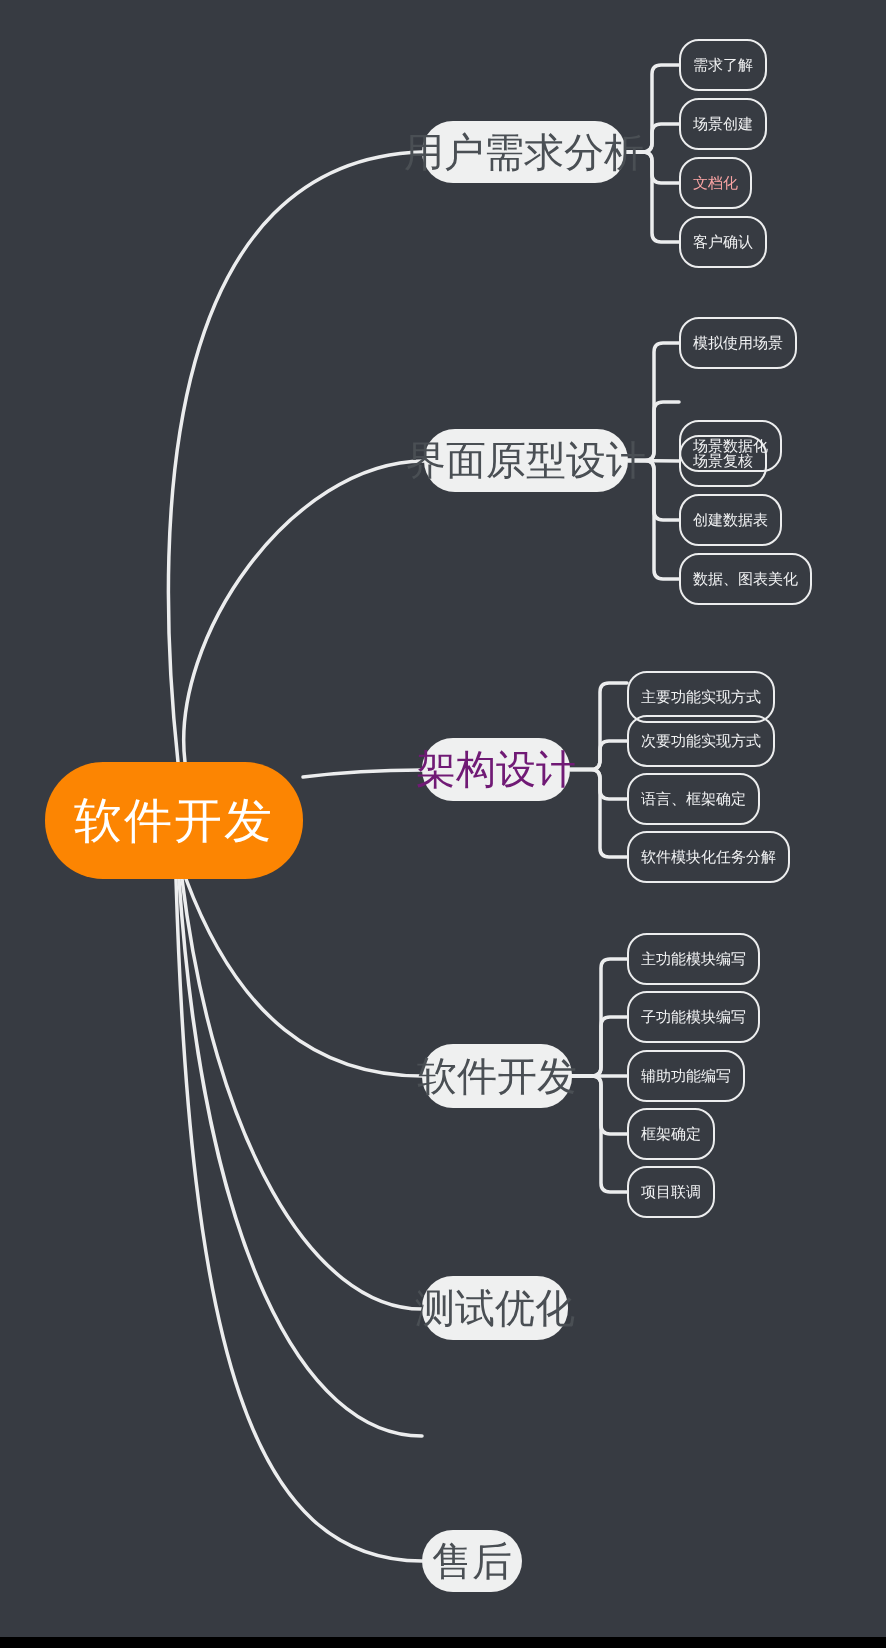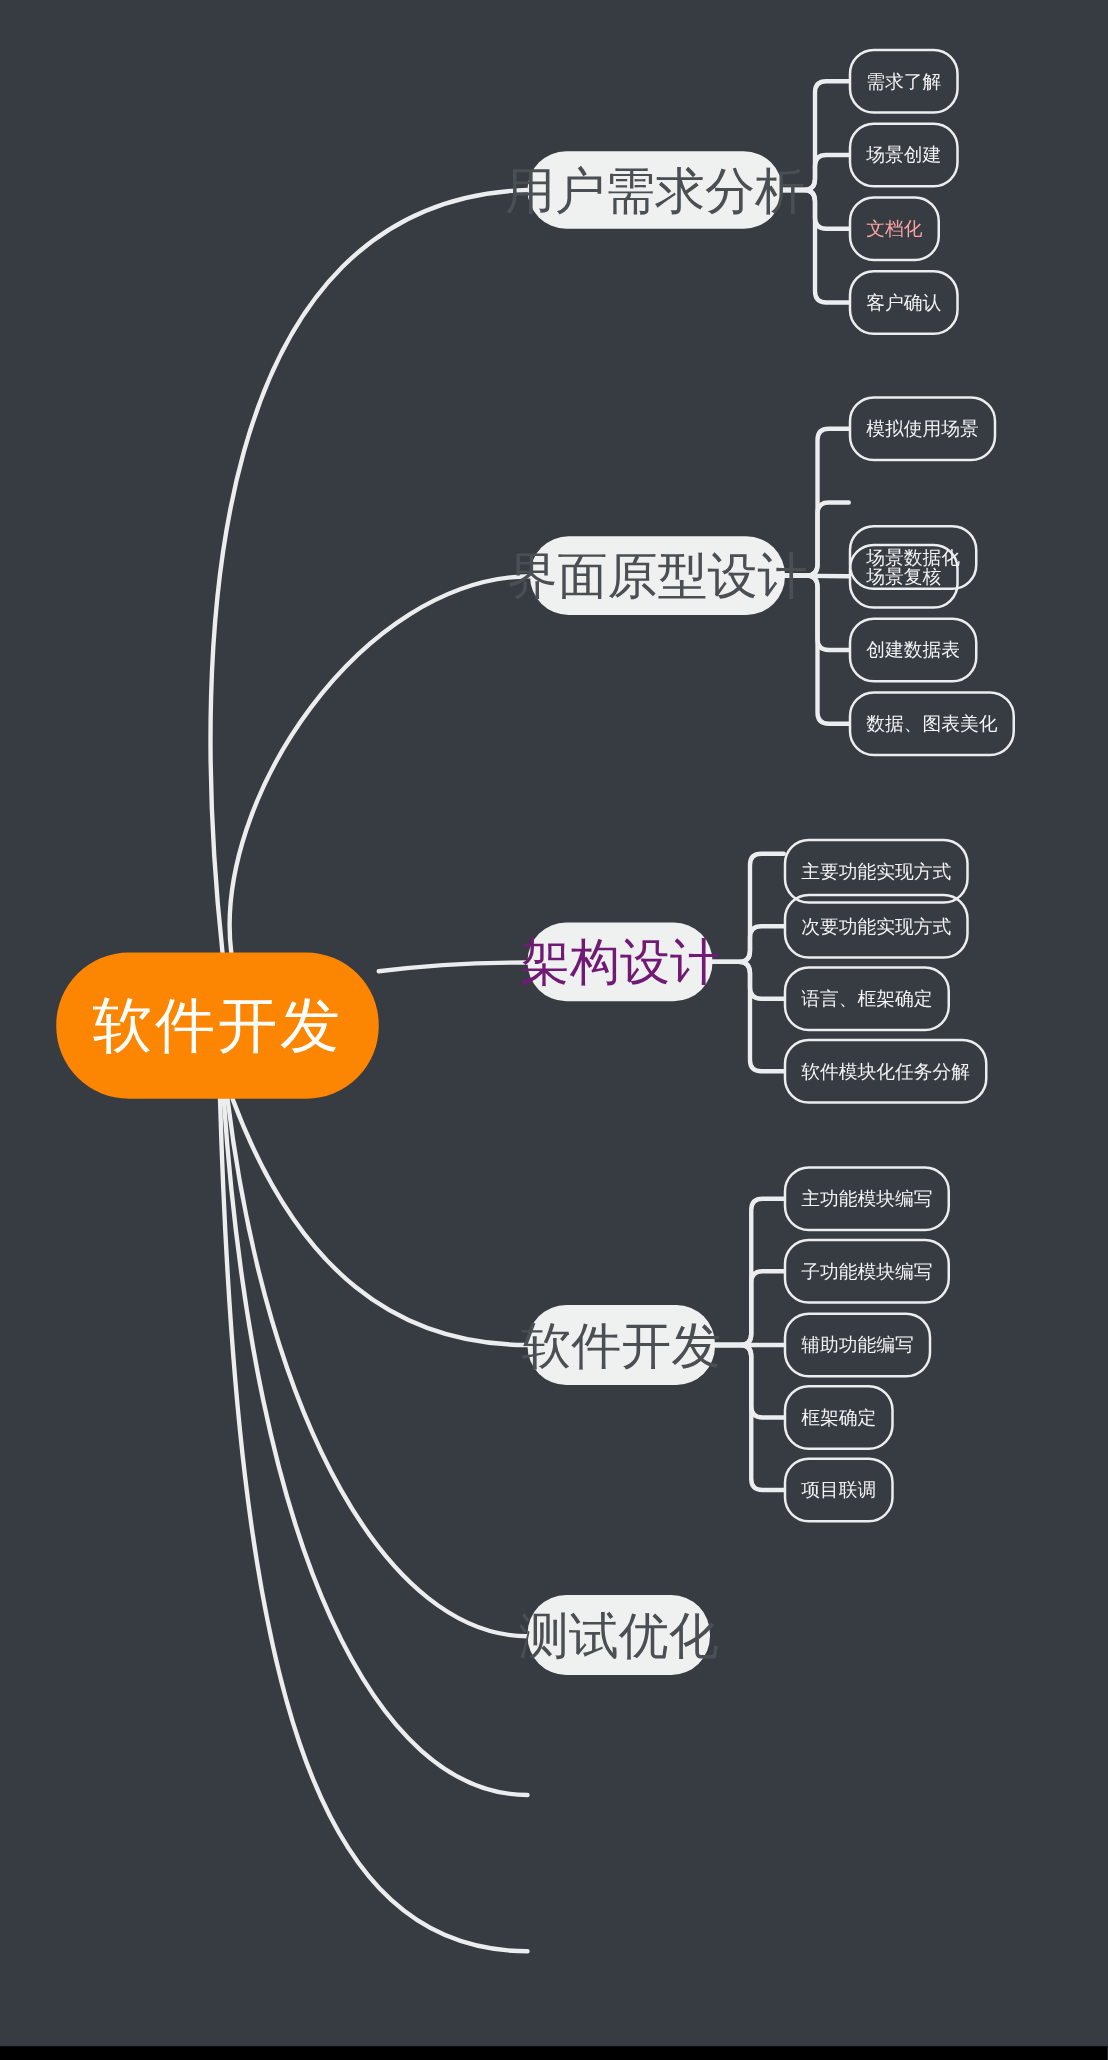--- a/index.html
+++ b/index.html
@@ -97,13 +97,14 @@
     <div class="node leaf-node" style="left: 627px; top: 741px; border: 2px solid rgb(236, 237, 238); color: rgb(242, 243, 244);">次要功能实现方式</div>
     <div class="node leaf-node" style="left: 627px; top: 799px; border: 2px solid rgb(236, 237, 238); color: rgb(242, 243, 244);">语言、框架确定</div>
     <div class="node leaf-node" style="left: 627px; top: 857px; border: 2px solid rgb(236, 237, 238); color: rgb(242, 243, 244);">软件模块化任务分解</div>
     <div class="node branch-node" style="left: 422px; top: 1044px; width: 150px; height: 64px; background: rgb(239, 240, 240); color: rgb(74, 79, 84);">软件开发</div>
     <div class="node leaf-node" style="left: 627px; top: 959px; border: 2px solid rgb(236, 237, 238); color: rgb(242, 243, 244);">主功能模块编写</div>
     <div class="node leaf-node" style="left: 627px; top: 1017px; border: 2px solid rgb(236, 237, 238); color: rgb(242, 243, 244);">子功能模块编写</div>
     <div class="node leaf-node" style="left: 627px; top: 1076px; border: 2px solid rgb(236, 237, 238); color: rgb(242, 243, 244);">辅助功能编写</div>
     <div class="node leaf-node" style="left: 627px; top: 1134px; border: 2px solid rgb(236, 237, 238); color: rgb(242, 243, 244);">框架确定</div>
     <div class="node leaf-node" style="left: 627px; top: 1192px; border: 2px solid rgb(236, 237, 238); color: rgb(242, 243, 244);">项目联调</div>
     <div class="node branch-node" style="left: 422px; top: 1276px; width: 146px; height: 64px; background: rgb(239, 240, 240); color: rgb(74, 79, 84);">测试优化</div>
+    <div class="node branch-node" style="left: 422px; top: 1530px; width: 100px; height: 62px; background: rgb(239, 240, 240); color: rgb(74, 79, 84);">售后</div>
   </div>
 
 </body></html>

